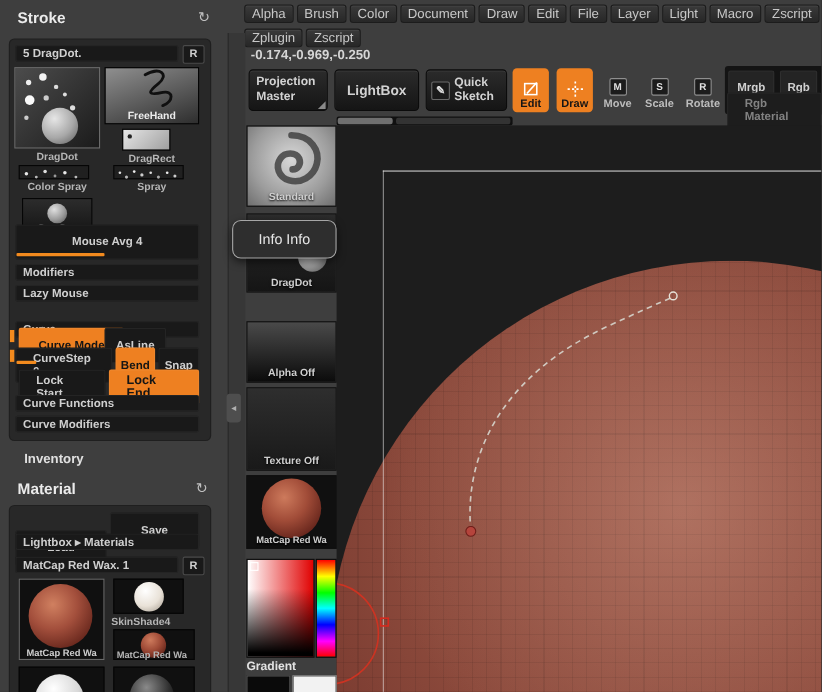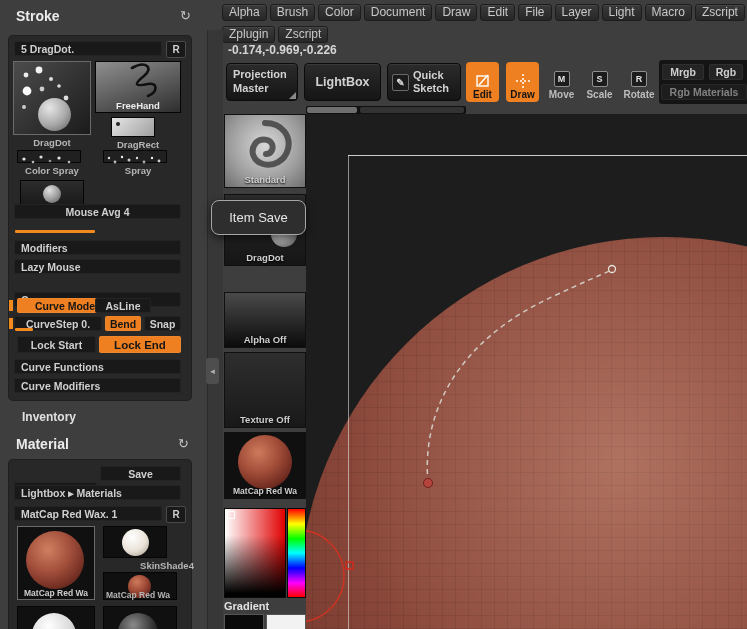--- a/index.html
+++ b/index.html
@@ -8,21 +8,21 @@
   .abs{position:absolute;}
   
   .mrow{position:absolute;display:flex;gap:3px;}
   .menu-item{background:linear-gradient(#3a3a3a,#272727);border:1px solid #1c1c1c;border-radius:3px;
              padding:1px 6px;font-size:12px;color:#c8c8c8;white-space:nowrap;line-height:13px;
              box-shadow:inset 0 1px 0 rgba(255,255,255,.07);}
   
   .bar{position:absolute;background:#191919;border-radius:2px;color:#cfcfcf;font-size:10.5px;font-weight:bold;
        display:flex;align-items:center;padding:0 7px;box-sizing:border-box;
        box-shadow:inset 0 0 0 1px rgba(255,255,255,.05);}
-  .bar.center{justify-content:center;padding:0;}
+  .bar.center{justify-content:center;padding:16px;}
   .orange{background:#ee8021 !important;color:#151515 !important;}
   .rbtn{position:absolute;background:#191919;border:1px solid #4a4a4a;border-radius:2px;color:#cfcfcf;
         font-size:10px;font-weight:bold;display:flex;align-items:center;justify-content:center;}
   .ofill{position:absolute;left:1px;bottom:1px;height:3px;background:#f28a1e;border-radius:1px;}
   .notch{position:absolute;left:0;width:4px;height:11px;background:#f28a1e;}
   .bigbtn{position:absolute;background:linear-gradient(#2b2b2b,#151515);border:1px solid #0b0b0b;border-radius:4px;
           color:#d2d2d2;font-weight:bold;box-shadow:inset 0 1px 0 rgba(255,255,255,.08);box-sizing:border-box;}
   .fold:after{content:"";position:absolute;right:1px;bottom:1px;width:0;height:0;
               border-left:7px solid transparent;border-bottom:7px solid #8a8a8a;}
   .panel{position:absolute;background:#282828;border-radius:4px;box-shadow:0 0 0 1px #1f1f1f;}
@@ -59,21 +59,21 @@
     <span class="menu-item">Macro</span>
     <span class="menu-item">Zscript</span>
     <span class="menu-item">Material</span>
 
   </div>
   <div class="mrow" style="left:222px;top:26px;">
     <span class="menu-item">Zplugin</span>
     <span class="menu-item">Zscript</span>
   </div>
 
-  <div class="abs" style="left:228px;top:43px;font-size:12px;font-weight:bold;color:#d5d5d5;">-0.174,-0.969,-0.226</div>
+  <div class="abs" style="left:228px;top:43px;font-size:12px;font-weight:bold;color:#d5d5d5;">-0.174,-0.969,-0.250</div>
 
   <div class="bigbtn fold" style="left:226px;top:63px;width:72px;height:38px;font-size:11px;padding:3px 0 0 6px;line-height:14px;">Projection Master</div>
 
   <div class="bigbtn" style="left:304px;top:63px;width:77px;height:38px;font-size:12.5px;display:flex;align-items:center;justify-content:center;">LightBox</div>
 
   <div class="bigbtn" style="left:387px;top:63px;width:74px;height:38px;display:flex;align-items:center;gap:4px;padding-left:4px;">
     <span style="width:15px;height:15px;background:#1a1a1a;border:1px solid #6a6a6a;border-radius:2px;display:flex;align-items:center;justify-content:center;font-size:10px;color:#ddd;">✎</span>
     <span style="font-size:11px;line-height:13px;width:44px;">Quick Sketch</span>
   </div>
 
@@ -101,21 +101,21 @@
     <span class="lbl">Scale</span>
   </div>
   <div class="modebtn gray-mode" style="left:622px;top:62px;width:34px;">
     <span class="ltricon">R</span>
     <span class="lbl">Rotate</span>
   </div>
 
   <div class="abs" style="left:659px;top:60px;width:88px;height:44px;background:#141414;border-radius:3px 0 0 3px;">
     <div class="bar center" style="left:3px;top:4px;width:42px;height:16px;background:#242424;">Mrgb</div>
     <div class="bar center" style="left:50px;top:4px;width:34px;height:16px;background:#242424;">Rgb</div>
-    <div class="bar center" style="left:2px;top:24px;width:86px;height:16px;background:#1d1d1d;color:#828282;">Rgb Materials</div>
+    <div class="bar center" style="left:2px;top:24px;width:86px;height:16px;background:#1d1d1d;color:#828282;">Rgb Material</div>
   </div>
 
   <div class="abs" style="left:306px;top:106px;width:160px;height:8px;background:#101010;border-radius:2px;">
     <div class="abs" style="left:1px;top:1px;width:50px;height:6px;background:#6f6f6f;border-radius:2px;"></div>
     <div class="abs" style="left:54px;top:1px;width:104px;height:6px;background:#333333;border-radius:2px;"></div>
   </div>
 
   <div class="abs" style="left:306px;top:114px;width:441px;height:515px;background:#1d1d1d;overflow:hidden;">
 
     <div class="sphere" style="left:-7px;top:123px;width:730px;height:730px;
@@ -282,21 +282,21 @@
     <div class="tile" style="left:8px;top:66px;width:78px;height:74px;border-color:#6a6a6a;background:#101010;">
       <div class="sphere" style="left:8px;top:4px;width:58px;height:58px;
            background:radial-gradient(circle at 38% 32%, #d08060, #a34f3c 42%, #66261c 80%, #45130d);"></div>
       <div class="slab" style="left:0;right:0;bottom:1px;font-size:8.5px;color:#cfcfcf;">MatCap Red Wa</div>
     </div>
 
     <div class="tile" style="left:94px;top:66px;width:64px;height:32px;background:#101010;">
       <div class="sphere" style="left:18px;top:2px;width:27px;height:27px;
            background:radial-gradient(circle at 38% 30%, #ffffff, #e9e2d8 55%, #b0a79b 90%);"></div>
     </div>
-    <div class="slab" style="left:76px;top:100px;width:86px;margin-left:39px;">SkinShade4</div>
+    <div class="slab" style="left:76px;top:100px;width:86px;">SkinShade4</div>
 
     <div class="tile" style="left:94px;top:112px;width:74px;height:28px;background:#101010;">
       <div class="sphere" style="left:24px;top:2px;width:23px;height:23px;
            background:radial-gradient(circle at 38% 30%, #cd7a5c, #9e4a36 45%, #5c2017 85%);"></div>
     </div>
     <div class="slab" style="left:86px;top:130px;width:86px;font-size:8.5px;">MatCap Red Wa</div>
 
     <div class="tile" style="left:8px;top:146px;width:78px;height:60px;background:#101010;">
       <div class="sphere" style="left:14px;top:6px;width:44px;height:44px;
            background:radial-gradient(circle at 38% 30%, #ffffff, #d8d8d8 55%, #9a9a9a 90%);"></div>
@@ -306,15 +306,15 @@
            background:radial-gradient(circle at 38% 30%, #8a8a8a, #303030 55%, #050505 90%);"></div>
     </div>
   </div>
 
   <div class="abs" style="left:207px;top:30px;width:15px;height:599px;background:#373737;border-left:1px solid #2a2a2a;"></div>
   <div class="abs" style="left:206px;top:358px;width:13px;height:26px;background:#4e4e4e;border-radius:3px;
        display:flex;align-items:center;justify-content:center;font-size:9px;color:#b0b0b0;">◂</div>
 
   <div class="abs" style="left:211px;top:200px;width:93px;height:33px;background:#2e2e2e;border:1px solid #a6a6a6;
        border-radius:8px;box-shadow:0 3px 8px rgba(0,0,0,0.6);display:flex;align-items:center;justify-content:center;
-       font-size:13px;color:#e6e6e6;">Item Save</div>
+       font-size:13px;color:#e6e6e6;">Info Info</div>
 
 </div>
 
 </body></html>

